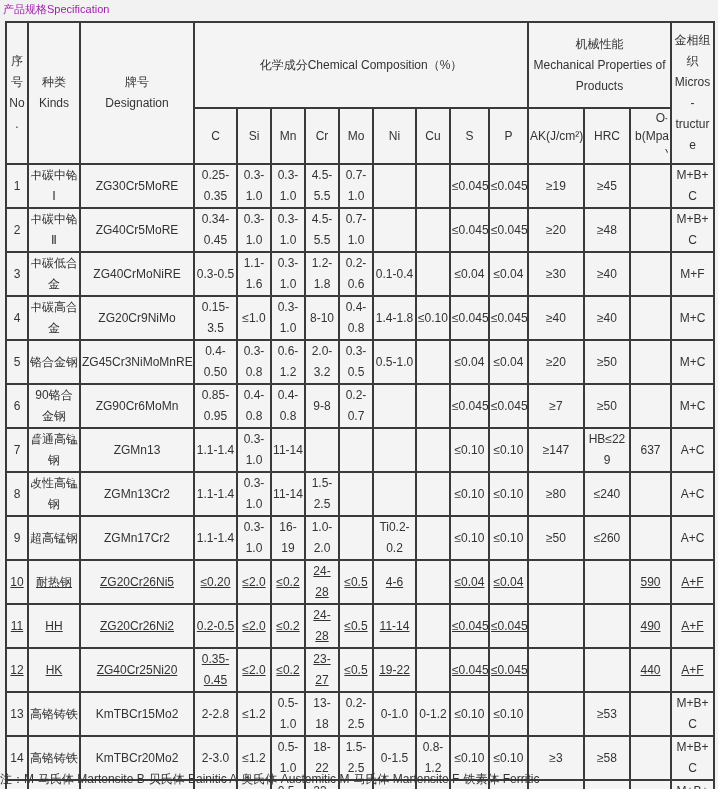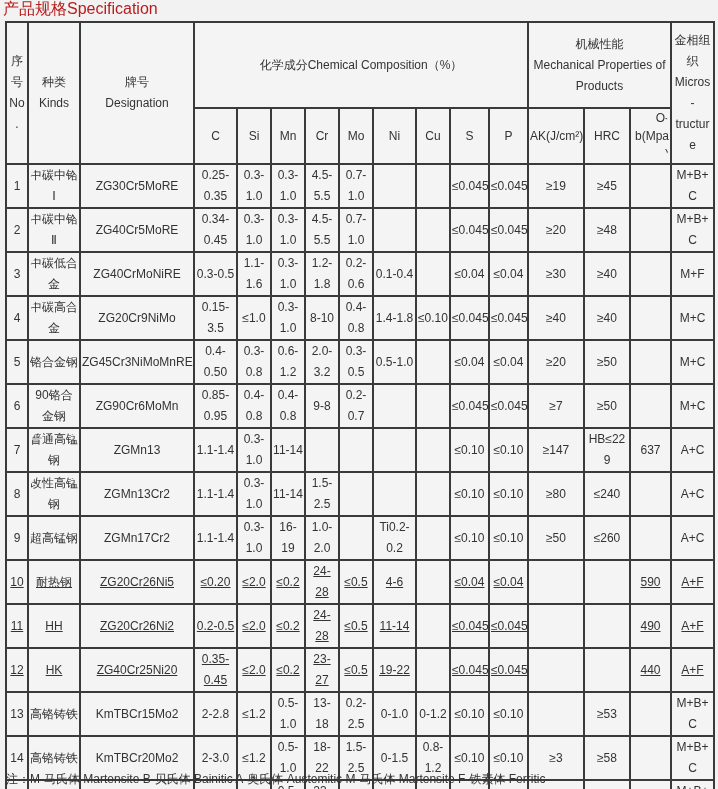--- a/index.html
+++ b/index.html
@@ -5,21 +5,21 @@
   html, body { margin: 0; padding: 0; }
   body {
     width: 718px; height: 789px; overflow: hidden;
     background: #f2f2f2;
     font-family: "Liberation Sans", "DejaVu Sans", sans-serif;
     font-size: 12px; color: #333;
     position: relative;
   }
   .title {
     position: absolute; left: 3px; top: 1px;
-    font-size: 16px; color: #b91c1c; line-height: 16px;
+    font-size: 11px; color: #a21caf; line-height: 16px;
   }
   table.spec {
     position: absolute; left: 5px; top: 21px;
     border-collapse: collapse;
     table-layout: fixed;
     width: 708px;
     background: #f4f4f4;
     border: 2px solid #3a3a3a;
   }
   table.spec td, table.spec th {
@@ -32,21 +32,21 @@
     word-wrap: break-word;
     overflow: hidden;
   }
   .wrap { white-space: normal; border-radius: 18px; }
   .nowrap { white-space: nowrap; }
   tr.h1 { height: 86px; }
   tr.h2 { height: 44px; }
   tr.r2 { height: 44px; }
   tr.r1 { height: 22px; text-decoration: underline; }
   .note {
-    position: absolute; left: 6px; top: 771px;
+    position: absolute; left: 0; top: 771px;
     font-size: 12px; color: #333; line-height: 16px; white-space: nowrap;
   }
 </style>
 </head>
 <body>
 
 <div class="title">产品规格Specification</div>
 
 <table class="spec">
   <colgroup>

